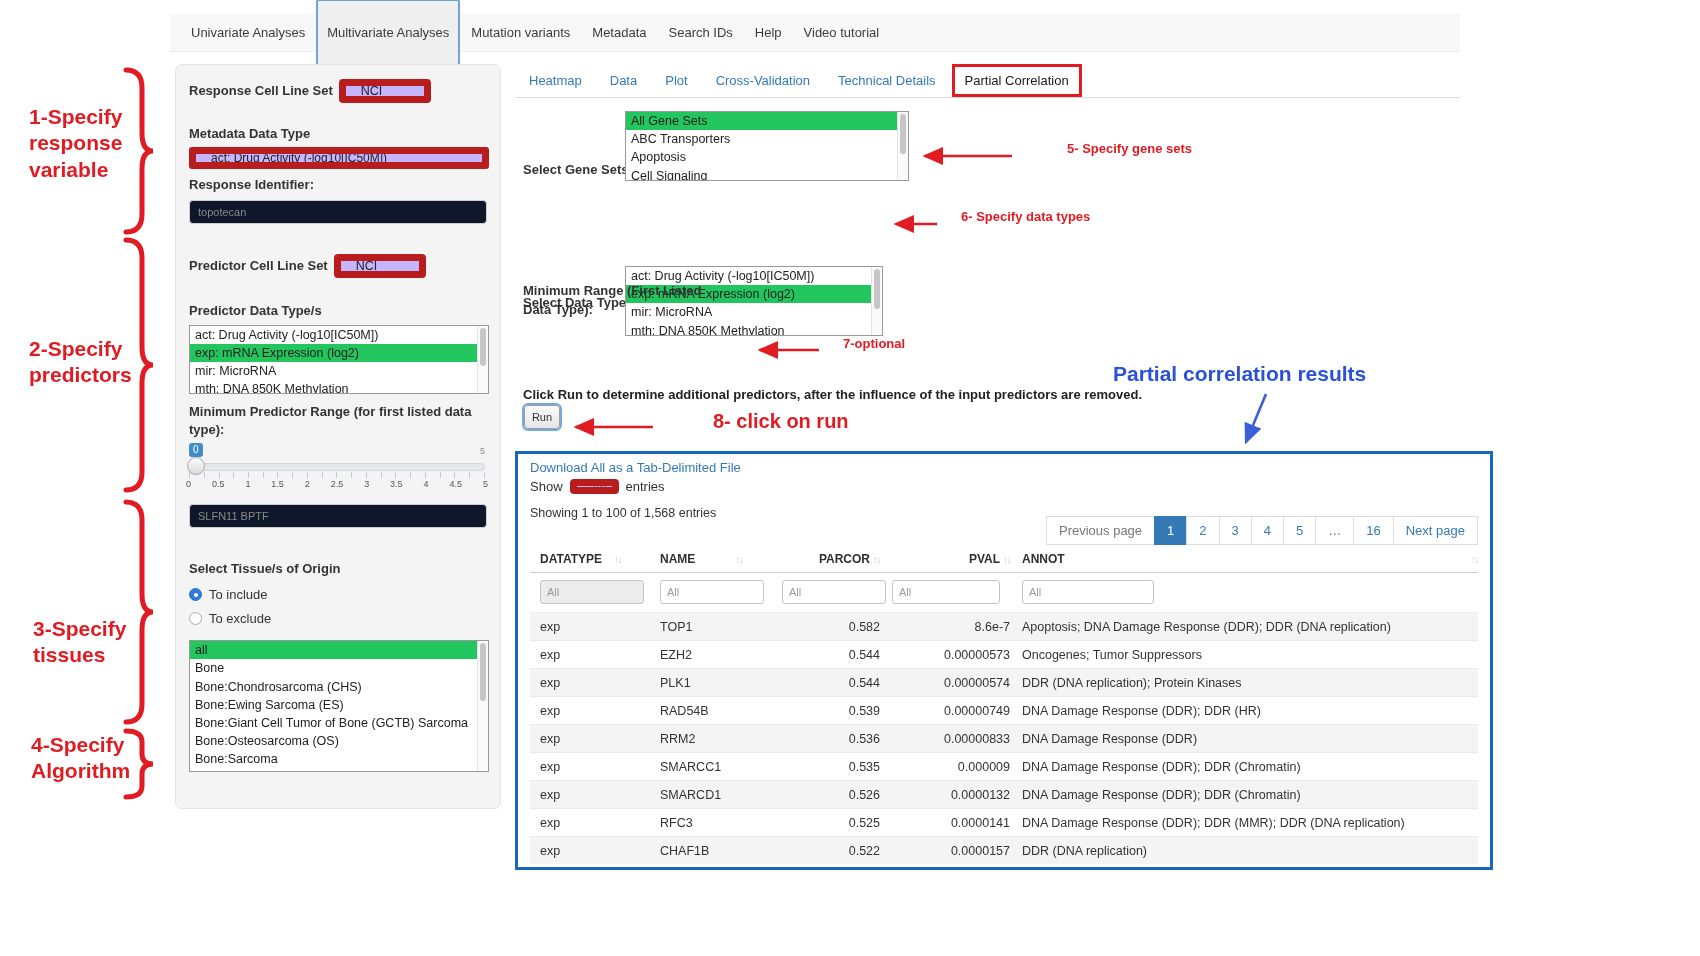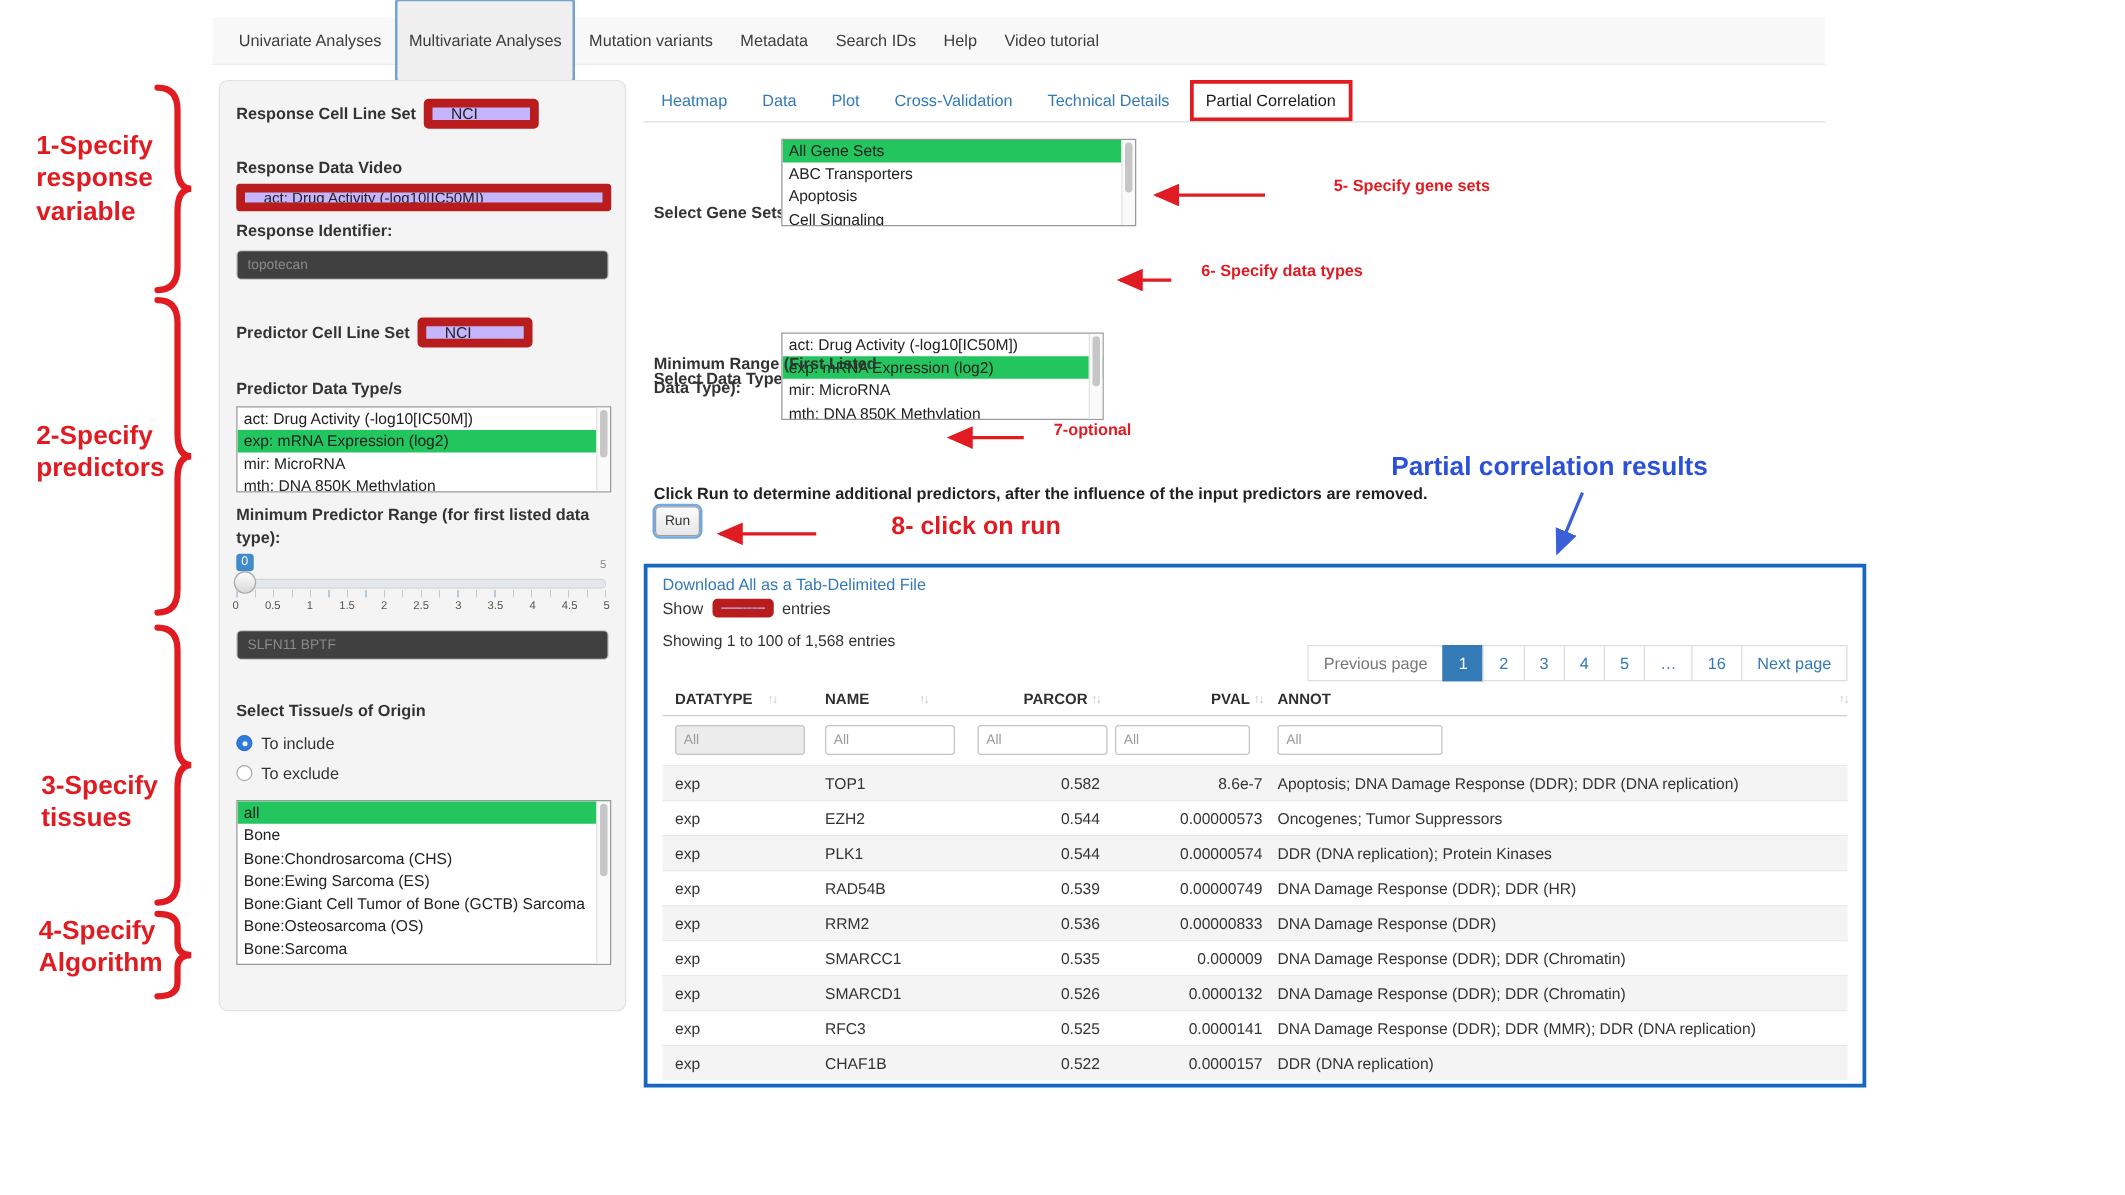--- a/index.html
+++ b/index.html
@@ -19,21 +19,21 @@
 
   
   .panel{left:175px;top:64px;width:326px;height:745px;background:#f4f4f4;border:1px solid #e3e3e3;border-radius:7px;box-sizing:border-box;padding:14px 13px;overflow:hidden;}
   .lbl{font-size:13px;font-weight:bold;color:#333;line-height:1.4;}
   .row-inline{display:flex;align-items:center;gap:6px;}
   .sel{position:relative;background:#c4b5fd;border:7px solid #b91c1c;border-radius:4px;height:24px;display:flex;align-items:center;padding:0 20px 0 15px;font-size:12.5px;color:#222;box-sizing:border-box;white-space:nowrap;overflow:hidden;}
   .sel .caret{position:absolute;right:7px;top:8px;width:6px;height:6px;border-right:1.6px solid #444;border-bottom:1.6px solid #444;transform:rotate(45deg);}
   .sel.wide{width:300px;height:22px;border-radius:3px;font-size:12px;}
   .sel.nci{width:92px;}
   .sel.small{width:48px;height:15px;font-size:9px;color:#555;justify-content:flex-start;align-items:center;}
-  .txtinput{background:#404040;border:1px solid #cfcfcf;border-radius:4px;height:24px;width:298px;font-size:11px;color:#8a8a8a;padding:0 8px;box-sizing:border-box;font-family:"Liberation Sans",sans-serif;}
+  .txtinput{background:#0f172a;border:1px solid #cfcfcf;border-radius:4px;height:24px;width:298px;font-size:11px;color:#8a8a8a;padding:0 8px;box-sizing:border-box;font-family:"Liberation Sans",sans-serif;}
   .listbox{position:relative;background:#fff;border:1px solid #999;font-size:12.5px;color:#222;overflow:hidden;box-sizing:border-box;}
   .listbox .opt{padding:1px 5px;line-height:16.2px;white-space:nowrap;}
   .listbox .opt.sel-opt{background:#22c55e;}
   .sb{position:absolute;right:0;top:0;bottom:0;width:10px;background:#fafafa;border-left:1px solid #e2e2e2;}
   .sb .thumb{position:absolute;left:1.5px;width:6px;background:#c6c6c6;border-radius:3px;}
 
   .radio-row{display:flex;align-items:center;gap:7px;margin-bottom:9px;}
   .radio{width:13px;height:13px;border-radius:50%;border:1px solid #ababab;background:#fff;box-sizing:border-box;position:relative;}
   .radio.sel-r{background:#2f7cdf;border-color:#2a6fc9;}
   .radio i{display:none;}
@@ -156,21 +156,21 @@
   <aside class="abs panel">
 
     <div class="row-inline" style="margin-bottom:22px;">
       <span class="lbl">Response Cell Line Set</span>
       <span class="sel nci">
         <span>NCI</span>
         <span class="caret"></span>
       </span>
     </div>
 
-    <div class="lbl" style="margin-bottom:4px;">Response Data Video</div>
+    <div class="lbl" style="margin-bottom:4px;">Metadata Data Type</div>
     <div class="sel wide" style="margin-bottom:7px;">
       <span>act: Drug Activity (-log10[IC50M])</span>
       <span class="caret"></span>
     </div>
 
     <div class="lbl" style="margin-bottom:6px;">Response Identifier:</div>
     <input class="txtinput" style="margin-bottom: 30px;" value="topotecan">
 
     <div class="row-inline" style="margin-bottom:24px;">
       <span class="lbl">Predictor Cell Line Set</span>

